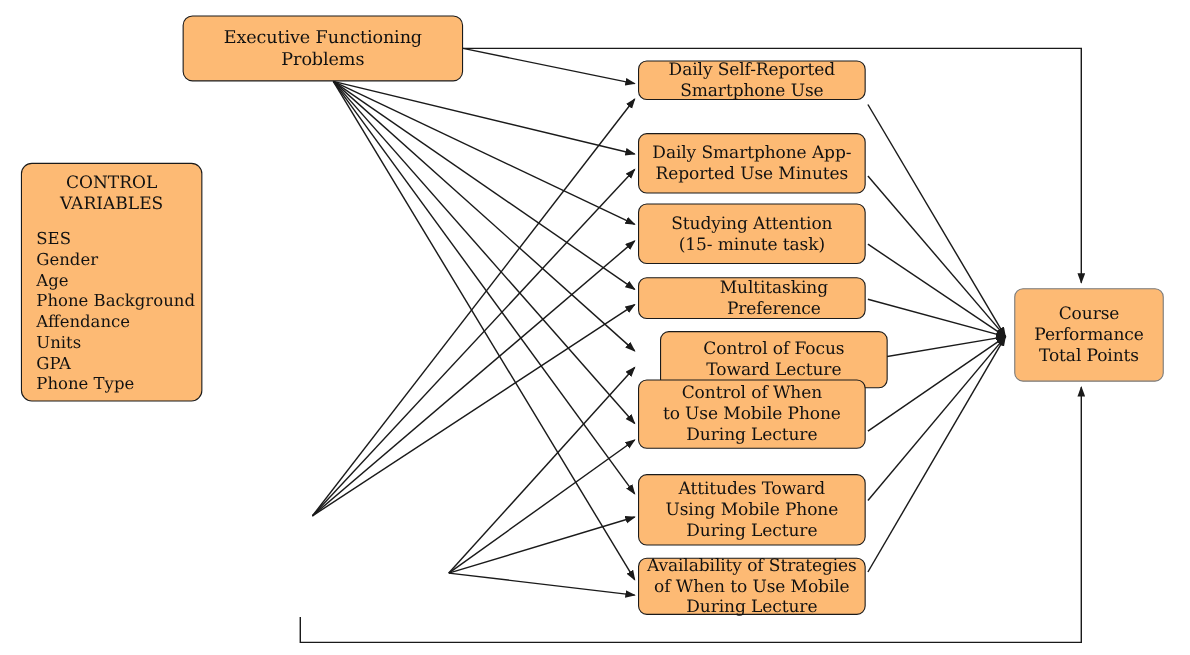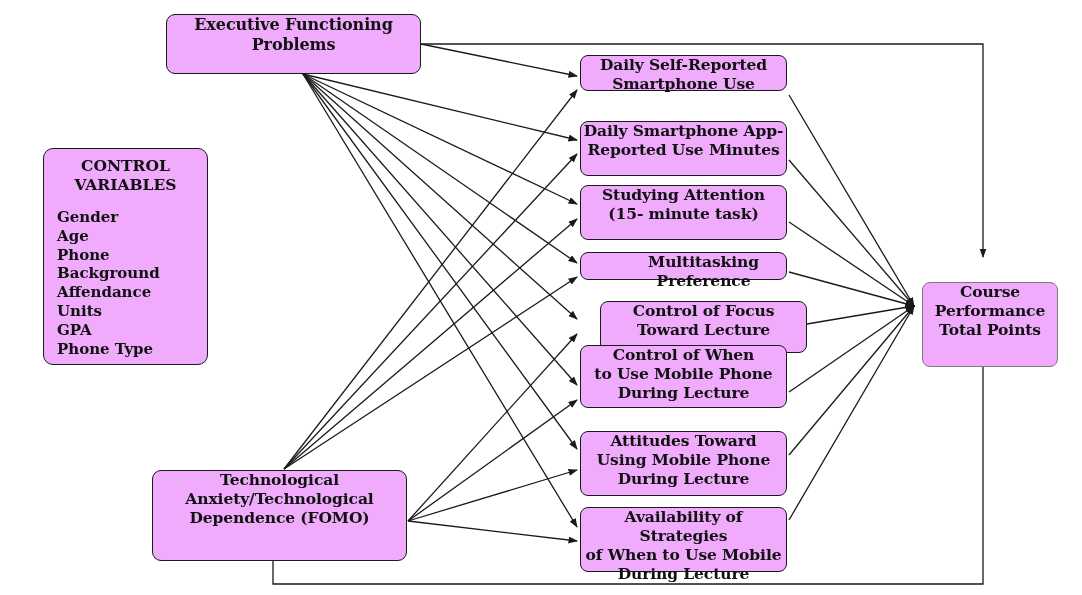--- a/index.html
+++ b/index.html
@@ -8,53 +8,52 @@
     width:1082px;height:595px;
     background:#ffffff;
     font-family:"DejaVu Serif","Liberation Serif",serif;
     color:#111111;
     overflow:hidden;
   }
   #edges{position:absolute;left:0;top:0;z-index:0;}
   .node{
     position:absolute;
     box-sizing:border-box;
-    background:#f0abfc;
+    background:#fdba74;
     border:1.5px solid #1a1a1a;
     border-radius:9px;
     display:flex;
-    align-items:flex-start;
+    align-items:center;
     justify-content:center;
     text-align:center;
     z-index:1;
-    font-weight:bold;
   }
   .node .label{
     white-space:pre-line;
     font-size:15.5px;
     line-height:1.22;
     letter-spacing:-0.1px;
   }
   
   #node-efp{left:166px;top:14px;width:255px;height:60px;}
   #node-efp .label{font-size:16px;}
-  #node-control{left:43px;top:148px;width:165px;height:217px;display:block;text-align:left;border-radius:10px;}
+  #node-control{left:19px;top:148px;width:165px;height:217px;display:block;text-align:left;border-radius:10px;}
   #node-control .cv-title{white-space:pre-line;text-align:center;font-size:15.5px;line-height:1.22;margin-top:8px;}
   #node-control .cv-list{margin:13px 0 0 13px;font-size:15px;line-height:1.26;}
   #node-ta{left:152px;top:470px;width:255px;height:91px;}
   .mbox{left:580px;width:207px;border-radius:8px;}
   #node-m1{top:55px;height:36px;}
   #node-m2{top:121px;height:55px;}
   #node-m3{top:185px;height:55px;}
-  #node-m4{top:252px;height:28px;padding-left:40px;}
+  #node-m4{top:252px;height:38px;padding-left:40px;}
   #node-m5{top:301px;height:52px;margin-left:20px;}
   #node-m6{top:345px;height:63px;}
   #node-m7{top:431px;height:65px;}
-  #node-m8{top:507px;height:65px;}
-  #node-course{left:922px;top:262px;width:136px;height:85px;border-color:#7a7a7a;border-radius:8px;margin-top:20px;}
+  #node-m8{top:507px;height:52px;}
+  #node-course{left:922px;top:262px;width:136px;height:85px;border-color:#7a7a7a;border-radius:8px;}
 </style>
 </head>
 <body>
 
 <div id="canvas">
 
   <svg id="edges" width="1082" height="595" viewBox="0 0 1082 595">
     <defs>
       <marker id="arrow" markerWidth="10" markerHeight="8" refX="8.5" refY="3.5" orient="auto" markerUnits="userSpaceOnUse">
         <path d="M0,0 L9.5,3.5 L0,7 Z" fill="#1a1a1a"></path>
@@ -92,35 +91,31 @@
 
   <div class="node" id="node-efp">
     <div class="label">Executive Functioning
 Problems</div>
   </div>
 
   <div class="node" id="node-control">
     <div class="cv-title">CONTROL
 VARIABLES</div>
     <div class="cv-list">
+        <div>SES</div>
         <div>Gender</div>
         <div>Age</div>
         <div>Phone Background</div>
         <div>Affendance</div>
         <div>Units</div>
         <div>GPA</div>
         <div>Phone Type</div>
       </div>
   </div>
 
-  <div class="node" id="node-ta">
-    <div class="label">Technological
-Anxiety/Technological
-Dependence (FOMO)</div>
-  </div>
 
   <div class="node mbox" id="node-m1">
     <div class="label">Daily Self-Reported
 Smartphone Use</div>
   </div>
   <div class="node mbox" id="node-m2">
     <div class="label">Daily Smartphone App-
 Reported Use Minutes</div>
   </div>
   <div class="node mbox" id="node-m3">

